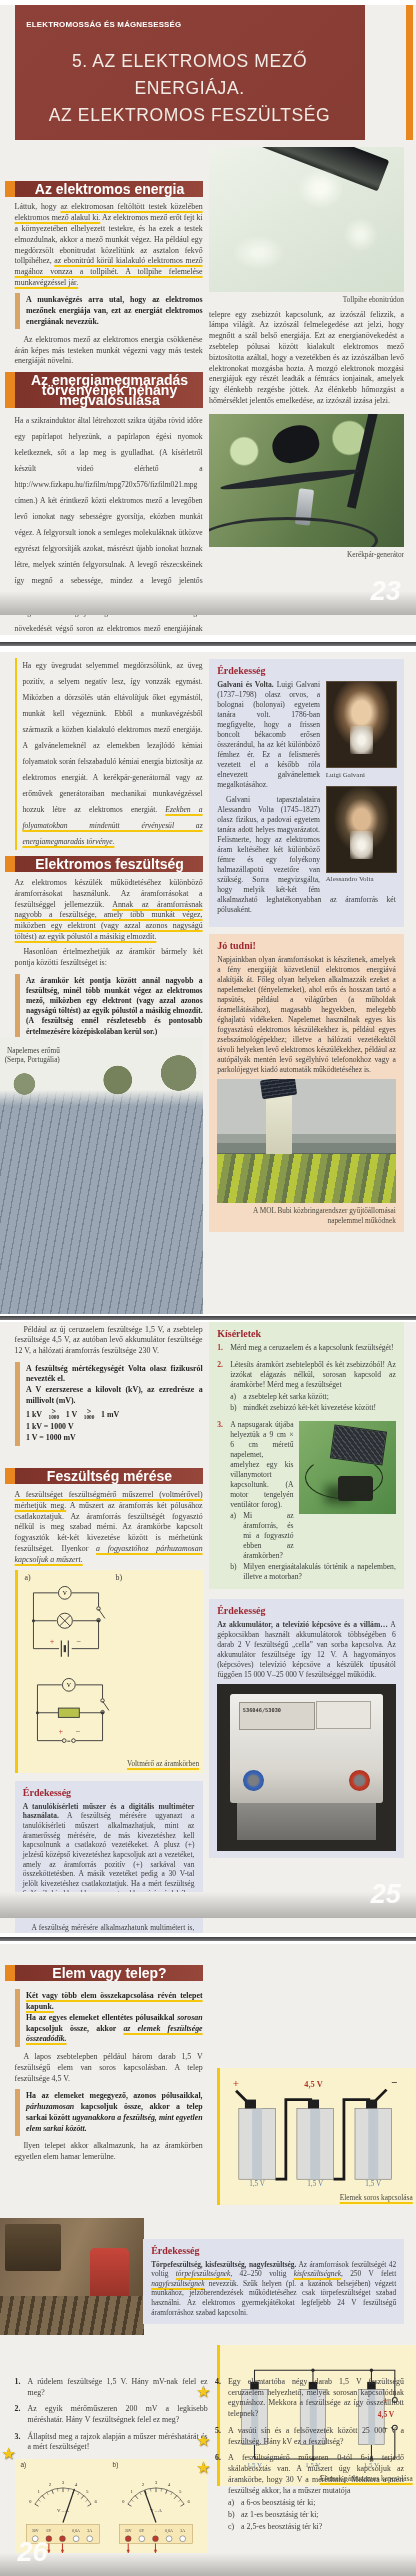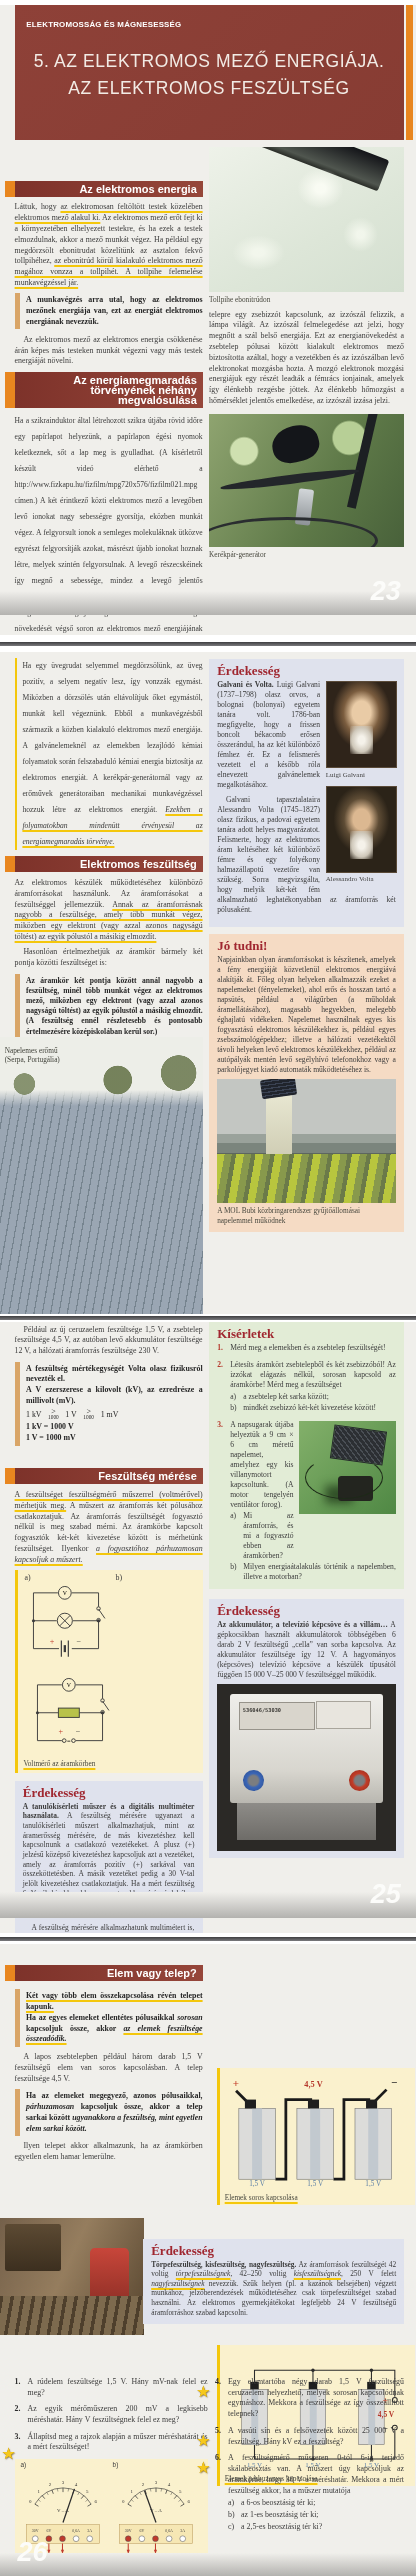--- a/index.html
+++ b/index.html
@@ -6,52 +6,52 @@
   .page{position:relative;width:417px;background:#f0efeb;overflow:hidden;
         font-family:"Liberation Serif",serif;color:#3c3c3c;font-size:7.9px;line-height:10.8px;text-align:justify}
   .sep{position:relative;background:#fff}
   .sep::after{content:"";position:absolute;left:0;right:0;background:linear-gradient(#3e3e40,#7a7a7d)}
   .sep1{height:17.5px}.sep1::after{top:7px;height:4.7px}
   .sep2{height:8.2px}.sep2::after{top:2.3px;height:3.5px}
   .sep3{height:10.5px}.sep3::after{top:3.5px;height:4.1px}
   .abs{position:absolute}
   .colL{position:absolute;left:14.6px;width:188px}
   .colR{position:absolute;left:209px;width:195px}
-  .hdr{position:absolute;left:14.6px;top:0;width:389px;height:135px;background:linear-gradient(135deg,#8e4138,#873c33)}
+  .hdr{position:absolute;left:14.6px;top:0;width:350px;height:135px;background:linear-gradient(135deg,#8e4138,#873c33)}
   .hdrstripe{position:absolute;left:406px;top:0;width:7px;height:135px;background:#e8861f}
   .kicker{position:absolute;top:15px;left:11.7px;color:#fff;font-family:"Liberation Sans",sans-serif;font-weight:bold;font-size:7.9px;letter-spacing:0.2px}
   .btit{position:absolute;top:43px;left:0;width:100%;text-align:center;color:#f2ebe5;font-family:"Liberation Sans",sans-serif;font-weight:400;font-size:17.5px;line-height:27px;letter-spacing:0.6px}
-  .secbar{position:relative;background:linear-gradient(to right,#7d322a,#96463a);color:#fff;font-family:"Liberation Sans",sans-serif;font-weight:bold;font-size:11px;line-height:10px;padding:3.5px 5.8px 2.9px 7.6px;text-align:right}
+  .secbar{position:relative;background:linear-gradient(to right,#7d322a,#96463a);color:#fff;font-family:"Liberation Sans",sans-serif;font-weight:bold;font-size:14px;line-height:10px;padding:3.5px 5.8px 2.9px 7.6px;text-align:center}
   .secbar::before{content:"";position:absolute;left:-10px;top:0;width:10px;height:100%;background:#e8861f}
   .par{margin:0 0 4.7px}
   .ind{text-indent:8.8px}
   .tight{font-size:7.6px;line-height:16px}
   .defbox{border-left:5.3px solid #d9a567;padding:1.8px 0 1.8px 6.4px;font-weight:bold;color:#262626;margin:0 0 5.3px}
   .ital{font-style:italic}
   .hl{text-decoration:underline;text-decoration-color:#f4c70c;text-decoration-thickness:1.8px;text-underline-offset:1.8px}
   .ybar{border-left:2.9px solid #f4c70c;padding-left:5.8px}
-  .cap{font-size:7.3px;line-height:9.3px;color:#49493f;text-align:left;margin-top:2.9px}
+  .cap{font-size:7.3px;line-height:9.3px;color:#49493f;text-align:right;margin-top:2.9px}
   .box{padding:7px 8.2px;font-size:7.6px;line-height:10px}
-  .boxtitle{font-weight:bold;color:#a02730;font-size:13px;margin:0 0 4.1px;text-align:left}
+  .boxtitle{font-weight:bold;color:#a02730;font-size:10px;margin:0 0 4.1px;text-align:left}
   .erd{background:#dfe2ed}
   .jot{background:#f5dbc4}
   .kis{background:#e2ecd6}
   .figbox{background:#faf1cd;border-left:3.5px solid #f4c70c;position:relative}
   .pgband{position:absolute;left:0;width:417px;background:linear-gradient(#f0efeb,#b3b2af)}
   .pgnum{position:absolute;font-family:"Liberation Sans",sans-serif;font-style:italic;font-weight:bold;font-size:27px;color:#fcfcfa}
   .photo{position:relative;overflow:hidden}
   .lead{font-weight:bold}
   .qi{display:flex;margin:0 0 5.8px;position:relative}
   .qn{flex:0 0 13px;font-weight:bold;color:#2c2c2c}
   .sub{display:flex;margin:1.2px 0 0}
   .subl{flex:0 0 13px}
   .star{position:absolute;left:-18.7px;top:7px;font-size:15.8px;color:#f6c81c;text-shadow:0 0 0.6px #8a6a00,0.6px 0.6px 1.2px rgba(90,60,0,.6);line-height:1}
   .kitem{display:flex;margin:0 0 7px}
   .kn{flex:0 0 13px;font-weight:bold;color:#b5372b}
-  .frm{margin:2.3px 0 1.2px;font-weight:normal}
+  .frm{margin:2.3px 0 1.2px;font-weight:bold}
   .gtstack{display:inline-flex;flex-direction:column;align-items:center;vertical-align:middle;margin:0 4.7px}
   .gt{line-height:6.4px}.thou{font-size:5.3px;line-height:5.8px}
   .portwrap{float:right;width:70px;margin:1.2px 0 2.3px 5.8px;text-align:left}
   .port{width:69px;height:85px;border:0.6px solid #5a4a38;position:relative;overflow:hidden}
   .p-galvani{background:radial-gradient(ellipse 29px 36px at 50% 36%,#e9cba6 0 32%,#7b5d3f 62%,#2f241a 100%)}
   .p-volta{background:radial-gradient(ellipse 28px 34px at 50% 38%,#dcb891 0 30%,#5e4c35 62%,#2b2318 100%)}
   .cravat{position:absolute;left:23px;top:44px;width:23px;height:28px;background:radial-gradient(#f5f2ea 20%,#cfc8ba 60%,rgba(207,200,186,0))}
   .portcap{font-size:7px;margin:1.8px 0 5.3px;color:#444}
   svg text{font-family:"Liberation Serif",serif}
   .svglabel{font-family:"Liberation Sans",sans-serif}
@@ -228,21 +228,21 @@
       <div class="par"><span class="lead">A tanulókísérleti műszer és a digitális multiméter használata.</span><span> A feszültség mérésére ugyanazt a tanulókísérleti műszert alkalmazhatjuk, mint az áramerősség mérésére, de más kivezetéshez kell kapcsolnunk a csatlakozó vezetékeket. A plusz (+) jelzésű középső kivezetéshez kapcsoljuk azt a vezetéket, amely az áramforrás pozitív (+) sarkával van összeköttetésben. A másik vezetéket pedig a 30 V-tal jelölt kivezetéshez csatlakoztatjuk. Ha a mért feszültség 6 V-nál kisebb, akkor a pontosabb mérés érdekében érdemes alacsonyabb méréshatárra váltani. Ehhez a 6 V jelzésű kivezetéshez kapcsoljuk a vezetéket.</span></div>
       <div class="par ind">A feszültség mérésére alkalmazhatunk multimétert is, de a kapcsolótárcsát ilyenkor a feszültség megfelelő méréshatárához kell állítanunk.</div>
     </div>
   </div>
 
   <div class="colR" style="top:0">
     <div class="box kis">
       <div class="boxtitle">Kísérletek</div>
       <div class="kitem">
           <span class="kn">1.</span>
-          <span>Mérd meg a elemekben és a zsebtelep feszültségét!</span>
+          <span>Mérd meg a ceruzaelem és a kapcsolunk feszültségét!</span>
         </div>
       <div class="kitem">
           <span class="kn">2.</span>
         <div><span>Létesíts áramkört zsebtelepből és két zsebizzóból! Az izzókat elágazás nélkül, sorosan kapcsold az áramkörbe! Mérd meg a feszültséget</span>
           <div class="sub">
               <span class="subl">a)</span>
               <span>a zsebtelep két sarka között;</span>
             </div>
           <div class="sub">
               <span class="subl">b)</span>

